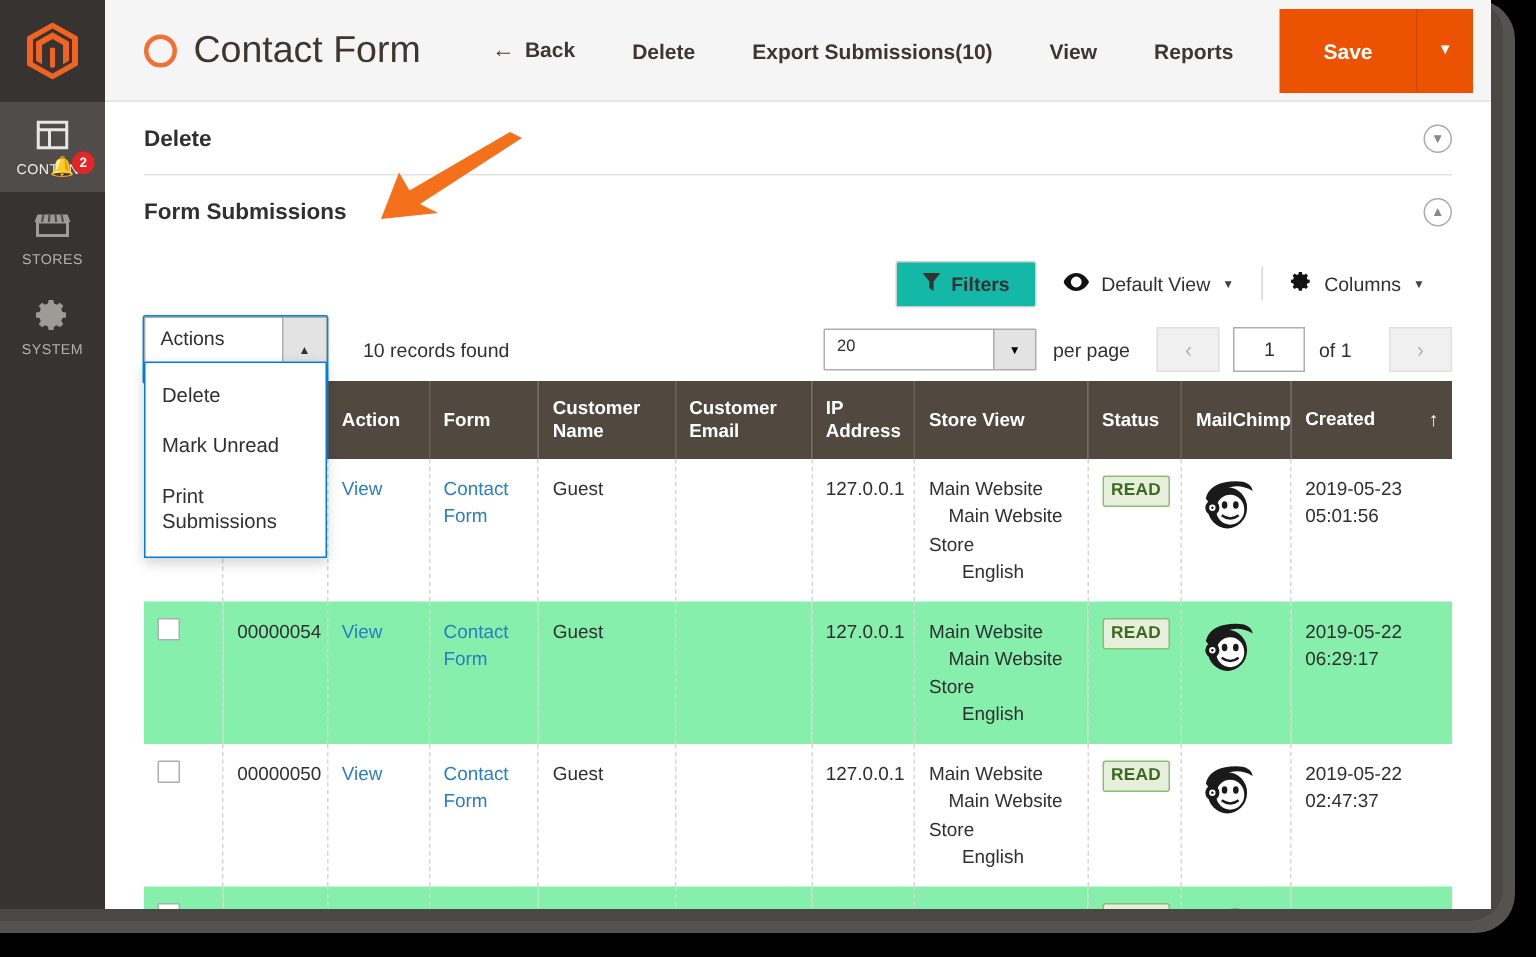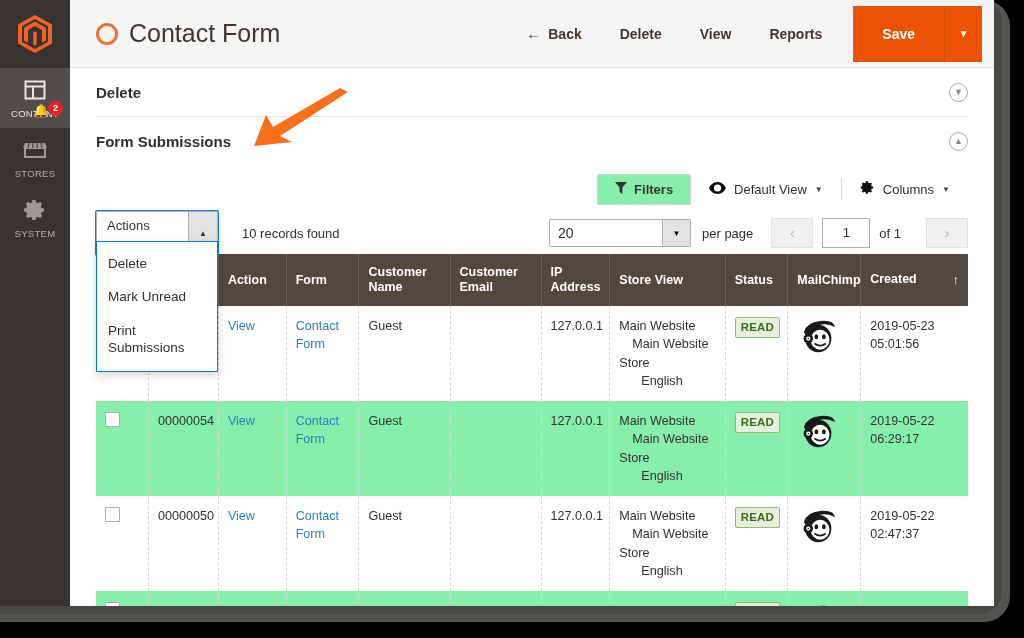--- a/index.html
+++ b/index.html
@@ -188,21 +188,21 @@
   
   .grid-area { padding: 0 26px; }
   .toolbar {
     display: flex;
     align-items: center;
     justify-content: flex-end;
     height: 46px;
     gap: 0;
   }
   .filters-btn {
-    background: #86efac;
+    background: #14b8a6;
     border: 1px solid #cfcfcf;
     border-radius: 2px;
     padding: 7px 17px;
     font-size: 13px;
     font-weight: bold;
     color: #333;
     display: flex; align-items: flex-start; gap: 7px;
     cursor: pointer;
   }
   .tb-item {
@@ -273,21 +273,21 @@
     display: flex;
     align-items: center;
   }
   .perpage-sel {
     width: 142px; height: 28px;
     border: 1px solid #adadad;
     background: #fff;
     display: flex;
     border-radius: 1px;
   }
-  .perpage-sel .v { flex: 1; font-size: 14px; color: #303030; padding: 5px 0 0 8px; }
+  .perpage-sel .v { flex: 1; font-size: 11px; color: #303030; padding: 5px 0 0 8px; }
   .perpage-sel .btn {
     width: 28px;
     background: #e3e3e3;
     border-left: 1px solid #adadad;
     display: flex; align-items: center; justify-content: center;
     font-size: 8px;
     cursor: pointer;
   }
   .perpage-lbl { font-size: 13px; color: #303030; margin: 0 18px 0 11px; }
   .pg-arrow {
@@ -437,20 +437,21 @@
 
       <div class="pagehead">
         <div class="ring"></div>
         <div class="page-title">Contact Form</div>
 
         <div class="head-actions">
           <div class="head-btn">
             <span class="arrow">←</span><span>Back</span>
           </div>
           <div class="head-btn">Delete</div>
+          <div class="head-btn">Export Submissions(10)</div>
           <div class="head-btn">View</div>
           <div class="head-btn">Reports</div>
           <div class="save-group">
             <div class="save-btn">Save</div>
             <div class="save-caret">▼</div>
           </div>
         </div>
       </div>
 
       <div class="section-row">

